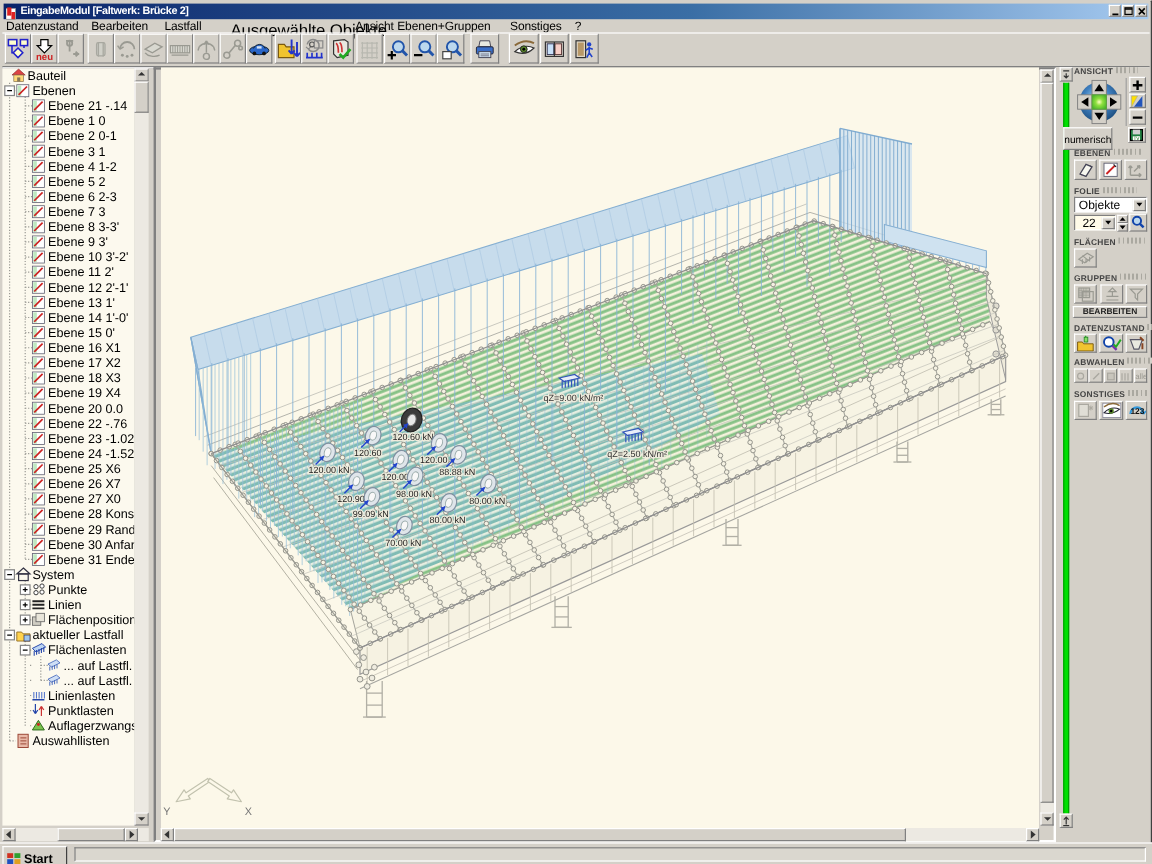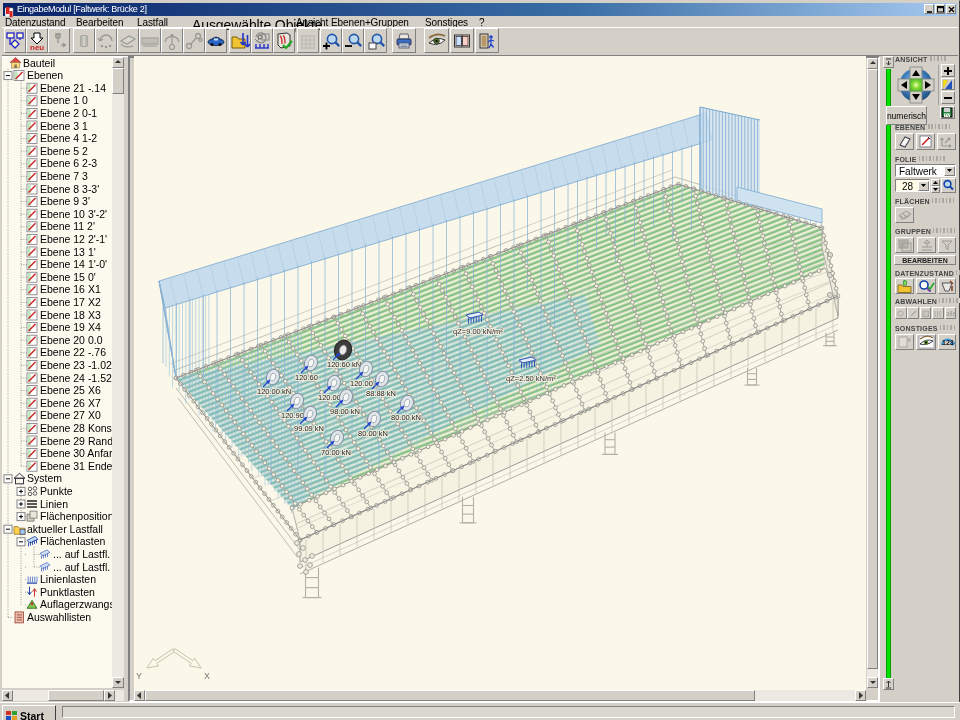--- a/index.html
+++ b/index.html
@@ -10,21 +10,21 @@
 .rbtn{position:absolute;background:#d4d0c8;border:1px solid;border-color:#fff #808080 #808080 #fff;display:flex;align-items:center;justify-content:center}
 .gray3d{border:1px solid;border-color:#fff #808080 #808080 #fff;background:#d4d0c8;display:flex;align-items:center;justify-content:center}
 </style></head><body>
 <div class="abs" style="left:0;top:0;width:960px;height:720px;background:#d4d0c8;border:1px solid #404040;border-top-color:#d4d0c8;border-left-color:#d4d0c8"></div>
 <div class="abs" style="left:3px;top:3px;width:954px;height:13px;background:linear-gradient(90deg,#0a246a,#3a6ea5 60%,#a6caf0)"></div>
 <div class="abs" style="left:5px;top:4px;width:9px;height:11px"><svg width="9" height="11">
       <rect x="0" y="1" width="8" height="9" fill="#fff" stroke="#888" stroke-width="0.5"></rect>
       <rect x="1" y="0" width="3.5" height="7" fill="#d22"></rect>
       <rect x="4.5" y="4" width="3" height="6" fill="#d22"></rect>
     </svg></div>
-<div class="abs" style="left:17px;top:4px;font-size:9px;letter-spacing:-0.3px;font-weight:normal;color:#fff">EingabeModul [Faltwerk: Brücke 2]</div>
+<div class="abs" style="left:17px;top:4px;font-size:9px;letter-spacing:-0.3px;font-weight:bold;color:#fff">EingabeModul [Faltwerk: Brücke 2]</div>
 <div class="abs gray3d" style="left:924px;top:4px;width:10px;height:10px">
     <svg width="9" height="9">
       <path d="M2,7 h5" stroke="#000" stroke-width="1.6"></path>
     </svg>
   </div>
 <div class="abs gray3d" style="left:935px;top:4px;width:10px;height:10px">
     <svg width="9" height="9">
       <rect x="1.5" y="1.5" width="6" height="5.5" fill="none" stroke="#000" stroke-width="1"></rect>
       <path d="M1.5,2.5 h6" stroke="#000" stroke-width="1.4"></path>
     </svg>
@@ -1658,29 +1658,29 @@
     <svg width="16" height="15">
       <g stroke="#9a9a92" stroke-width="1.2" fill="none">
         <path d="M3,12 v-8 M3,4 l-1.5,2 M3,4 l1.5,2"></path>
         <path d="M3,12 h9 M12,12 l-2,-1.5 M12,12 l-2,1.5"></path>
         <path d="M6,9 l5,-5 M11,4 l-2.5,0.5 M11,4 l-0.5,2.5"></path>
       </g>
     </svg>
   </div>
 <div class="sect" style="top:156px">FOLIE&nbsp;<i style="width:28px"></i></div>
 <div class="abs" style="left:895px;top:164px;width:61px;height:13px;background:#fff;border:1px solid;border-color:#808080 #fff #fff #808080">
-<span style="position:absolute;left:3px;top:0.5px;font-size:10px">Faltwerk</span>
+<span style="position:absolute;left:3px;top:0.5px;font-size:10px">Objekte</span>
 <div class="abs gray3d" style="right:0.5px;top:0.5px;width:11px;height:10.5px">
       <svg width="9" height="9">
         <path d="M2,3 l2.5,3 l2.5,-3 z" fill="#000"></path>
       </svg>
     </div>
   </div>
 <div class="abs" style="left:895px;top:179px;width:35px;height:13px;background:#fffbe8;border:1px solid;border-color:#808080 #fff #fff #808080">
-<span style="position:absolute;left:6px;top:0.5px;font-size:10px">28</span>
+<span style="position:absolute;left:6px;top:0.5px;font-size:10px">22</span>
 <div class="abs gray3d" style="right:0.5px;top:0.5px;width:11px;height:10.5px">
       <svg width="9" height="9">
         <path d="M2,3 l2.5,3 l2.5,-3 z" fill="#000"></path>
       </svg>
     </div>
   </div>
 <div class="abs gray3d" style="left:931px;top:178.5px;width:9px;height:7px">
     <svg width="7" height="5">
       <path d="M1,4 l2.5,-3 l2.5,3 z" fill="#000"></path>
     </svg>

